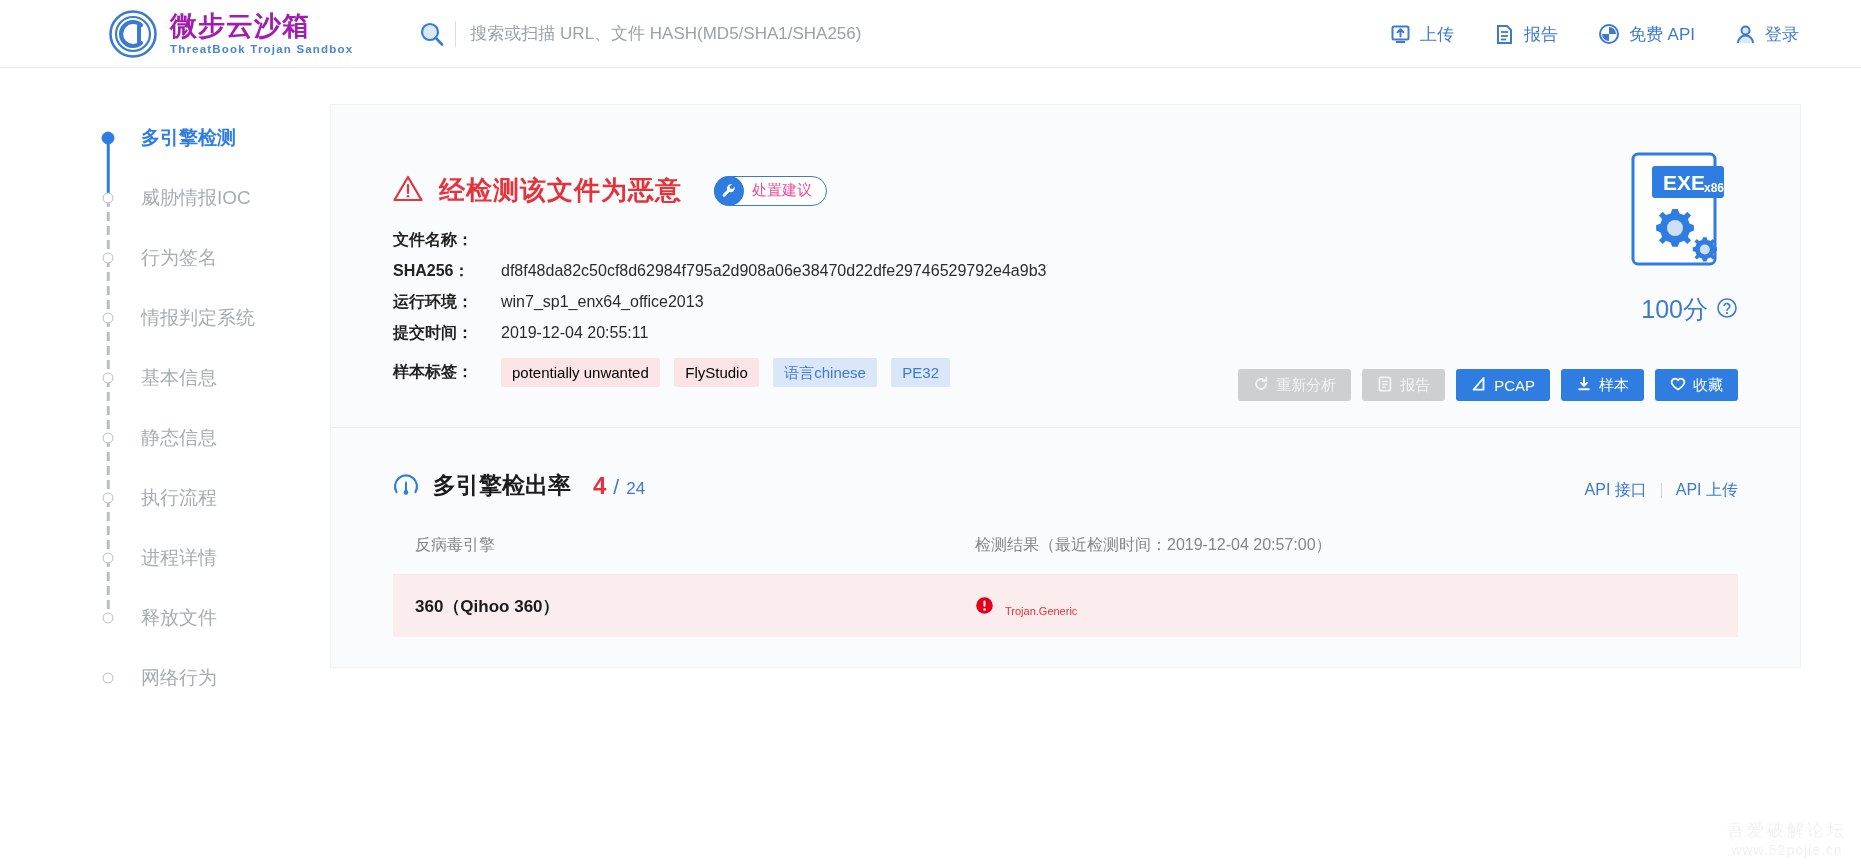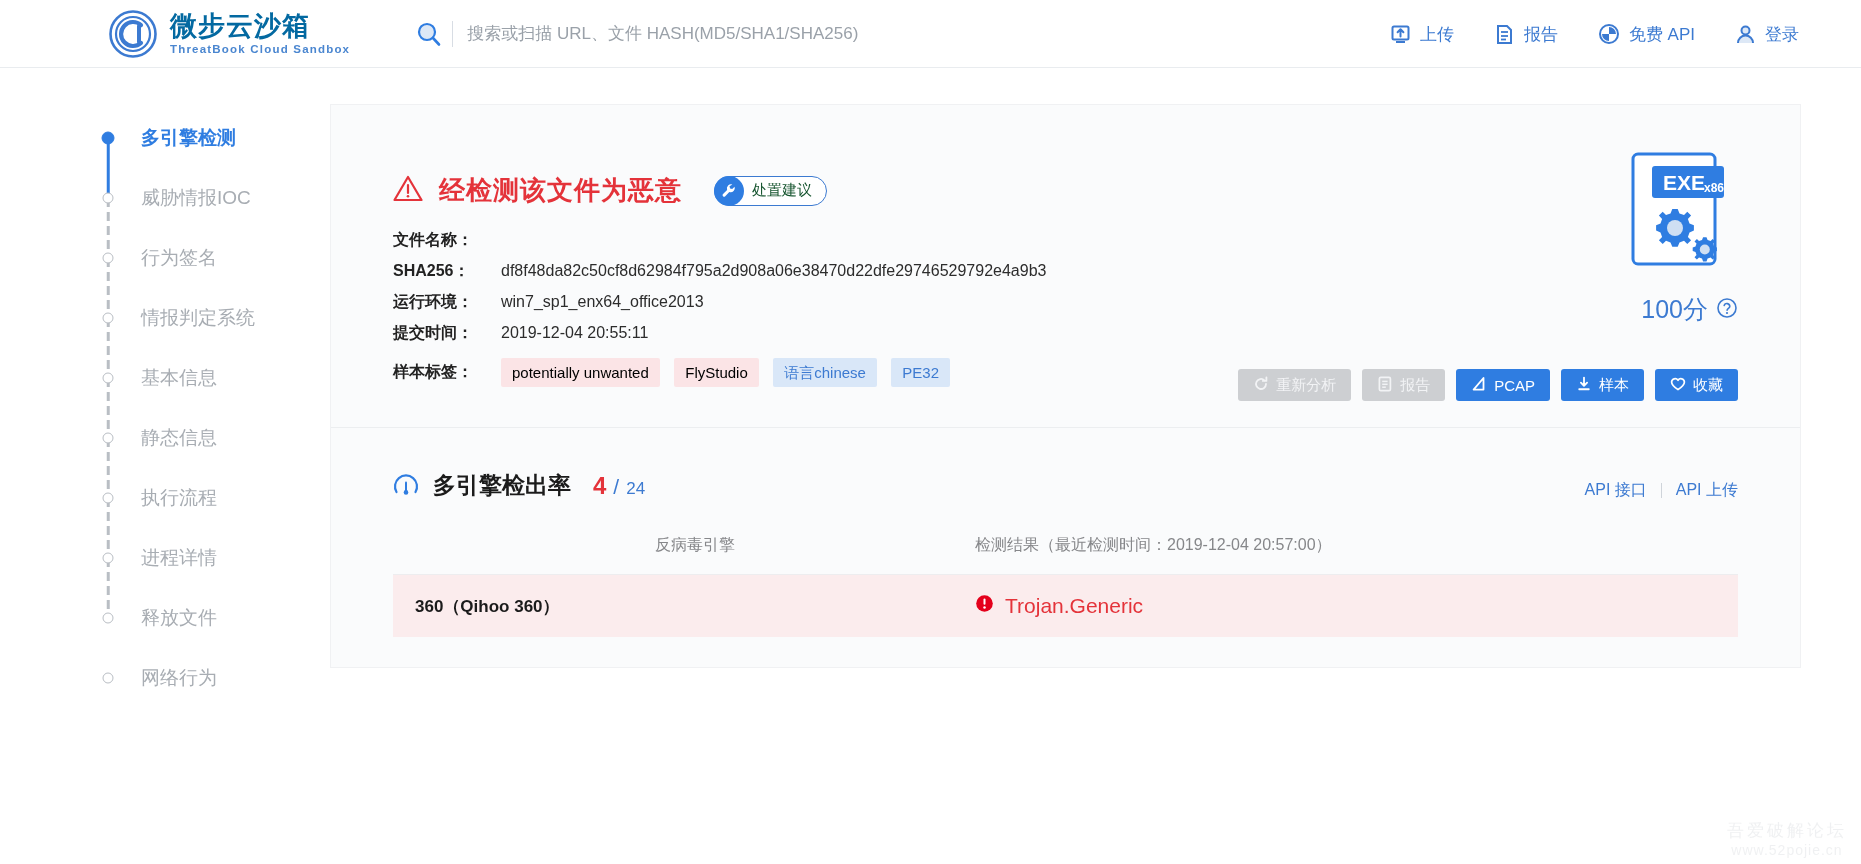--- a/index.html
+++ b/index.html
@@ -20,21 +20,21 @@
     align-items: center;
   }
   .brand {
     display: flex; align-items: center;
     margin-left: 108px;
     gap: 12px;
   }
   .brand-mark { width: 50px; height: 50px; flex: 0 0 50px; }
   .brand-text { display: flex; flex-direction: column; justify-content: center; }
   .brand-cn {
-    font-size: 27px; font-weight: bold; color: #0369a1;
+    font-size: 27px; font-weight: bold; color: #a21caf;
     letter-spacing: 1px; line-height: 1.05;
   }
   .brand-en {
     font-size: 11.5px; font-weight: bold; color: #4a86d0;
     letter-spacing: 1.2px; margin-top: 2px;
   }
 
   .searchbar {
     display: flex; align-items: center;
     margin-left: 58px;
@@ -144,21 +144,21 @@
     height: 30px; padding-right: 14px;
     background: #fff; cursor: pointer;
     margin-left: 16px;
   }
   .advice-icon {
     width: 30px; height: 30px; border-radius: 50%;
     background: #2f7de1;
     display: flex; align-items: center; justify-content: center;
     margin-left: -1px;
   }
-  .advice-label { font-size: 15px; color: #14532d; margin-left: 8px; }
+  .advice-label { font-size: 15px; color: #ec4899; margin-left: 8px; }
 
   .meta-table { margin-top: 22px; }
   .meta-row { display: flex; margin-bottom: 10px; align-items: baseline; }
   .meta-key {
     width: 108px; flex: 0 0 108px;
     font-size: 16px; font-weight: bold; color: #222;
     text-align: left;
   }
   .meta-val { font-size: 16px; color: #2c2c2c; }
   .meta-row.tags-row { align-items: center; margin-top: 14px; }
@@ -211,29 +211,29 @@
     display: flex; align-items: center; gap: 14px;
   }
   .api-link { font-size: 16px; color: #3c7ad1; cursor: pointer; }
   .api-sep { width: 1px; height: 15px; background: #cfd4da; }
 
   .engine-table { margin-top: 34px; }
   .et-head {
     display: flex; padding: 0 22px 18px 22px;
     border-bottom: 1px solid #ededef;
   }
-  .et-col-engine { width: 560px; flex: 0 0 560px; font-size: 16px; color: #86878a; text-align: center; }
+  .et-col-engine { width: 560px; flex: 0 0 560px; font-size: 16px; color: #86878a; }
   .et-col-result { font-size: 16px; color: #86878a; }
   .et-row {
     display: flex; align-items: center;
     padding: 0 22px; height: 62px;
   }
   .et-row.malicious { background: #fbeced; }
   .et-engine { width: 560px; flex: 0 0 560px; font-size: 17px; font-weight: bold; color: #1b1b1b; }
-  .et-result { display: flex; align-items: flex-end; gap: 11px; font-size: 21px; color: #e4333a; }
+  .et-result { display: flex; align-items: flex-end; gap: 11px; font-size: 11px; color: #e4333a; }
   .et-row.partial { height: 30px; overflow: hidden; }
 
   .watermark {
     position: absolute; right: 14px; bottom: 6px;
     text-align: center; pointer-events: none;
     opacity: 0.28;
   }
   .wm-cn { font-size: 17px; color: #c9cdd2; letter-spacing: 3px; }
   .wm-url { font-size: 14px; color: #c9cdd2; letter-spacing: 1px; }
 </style>
@@ -246,21 +246,21 @@
     <span class="brand-mark">
       <svg width="50" height="50" viewBox="0 0 50 50">
         <circle cx="25" cy="25" r="22.5" fill="none" stroke="#3c7ad1" stroke-width="2.6"></circle>
         <circle cx="25" cy="25" r="17" fill="none" stroke="#3c7ad1" stroke-width="2.2"></circle>
         <path d="M33 16 A12 12 0 1 0 33 34" fill="none" stroke="#3c7ad1" stroke-width="4.2" stroke-linecap="round"></path>
         <path d="M31 17 L31 33" stroke="#3c7ad1" stroke-width="4" stroke-linecap="round"></path>
       </svg>
     </span>
     <span class="brand-text">
       <span class="brand-cn">微步云沙箱</span>
-      <span class="brand-en">ThreatBook Cloud Sandbox</span>
+      <span class="brand-en">ThreatBook Trojan Sandbox</span>
     </span>
   </div>
 
   <div class="searchbar">
     <span class="search-icon-wrap">
       <svg width="26" height="26" viewBox="0 0 26 26">
         <circle cx="11" cy="11" r="8" fill="#dde8f6" stroke="#2f7de1" stroke-width="2.2"></circle>
         <line x1="17" y1="17" x2="23" y2="23.5" stroke="#2f7de1" stroke-width="2.6" stroke-linecap="round"></line>
       </svg>
     </span>

